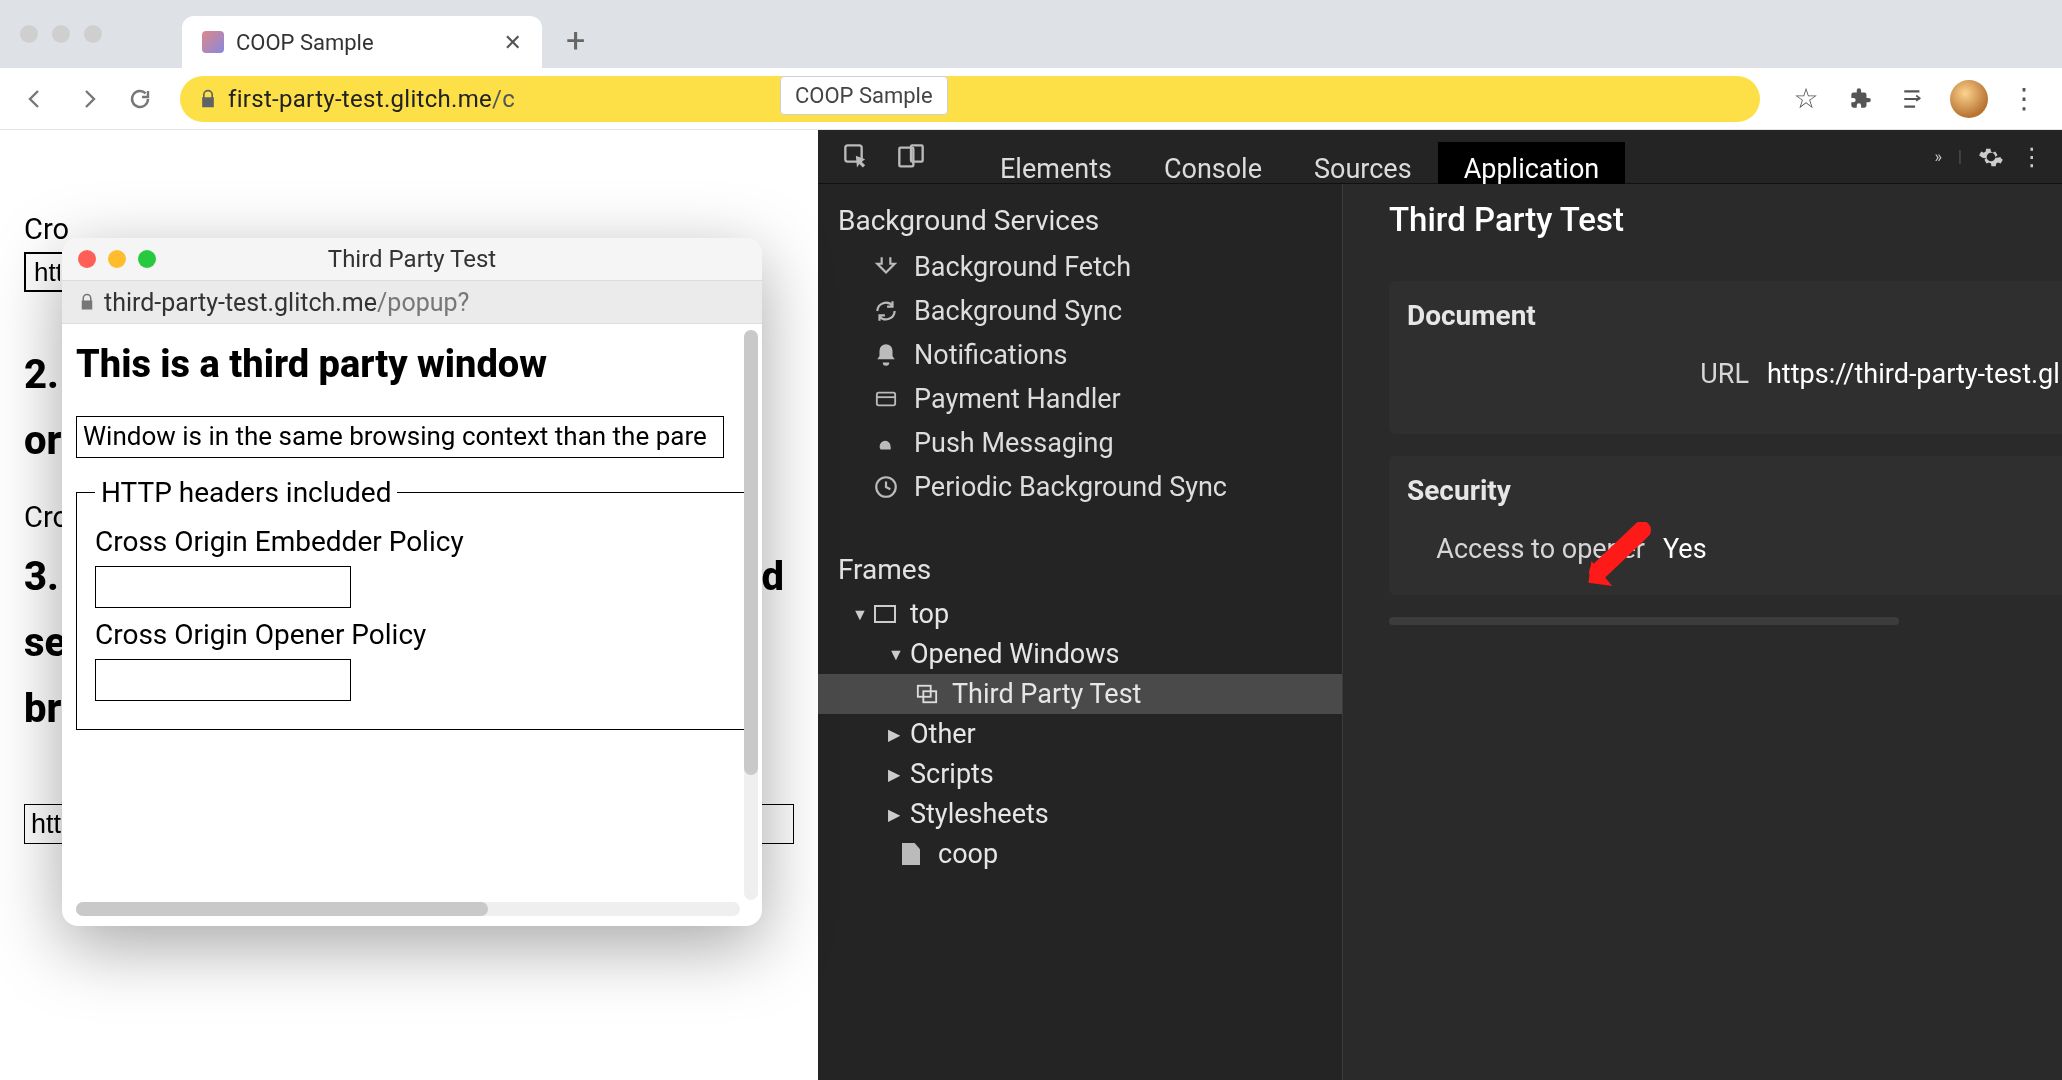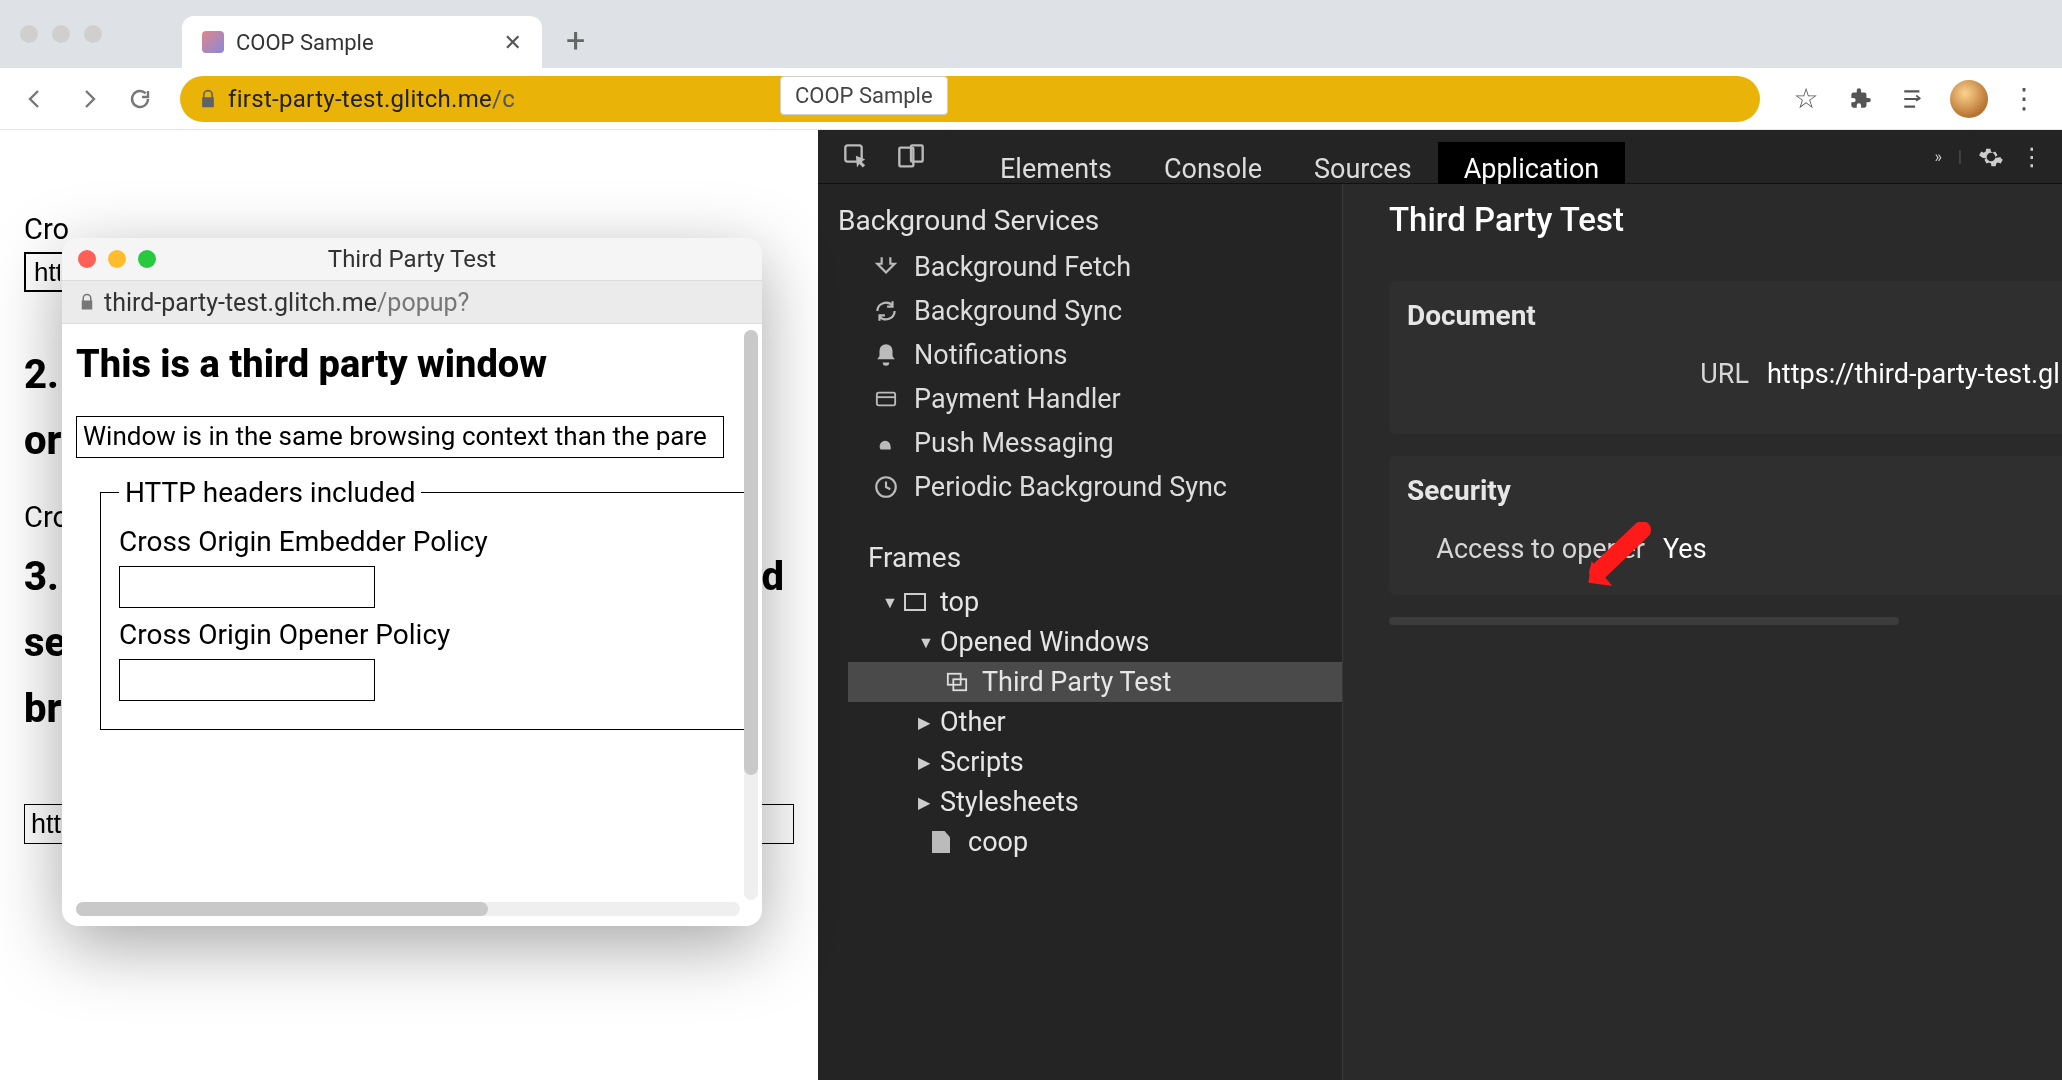--- a/index.html
+++ b/index.html
@@ -11,21 +11,21 @@
 .traffic-lights { display: flex; gap: 14px; margin-right: 80px; }
 .tl { width: 18px; height: 18px; border-radius: 50%; background: #cfcfcf; }
 .tab { background: #fff; height: 52px; border-radius: 12px 12px 0 0; display: flex; align-items: center; padding: 0 20px; gap: 12px; min-width: 360px; position: relative; top: 8px; }
 .tab .favicon { width: 22px; height: 22px; border-radius: 4px; background: linear-gradient(135deg,#d88,#88d); }
 .tab .title { font-size: 22px; color: #333; }
 .tab .close { font-size: 22px; color: #555; margin-left: auto; }
 .newtab { margin-left: 24px; font-size: 34px; color: #666; position: relative; top: 6px; }
 
 .addressbar-row { background: #fff; height: 62px; display: flex; align-items: center; padding: 0 20px 0 12px; border-bottom: 1px solid #e4e4e4; gap: 4px; }
 .nav-btn { width: 48px; height: 48px; display: flex; align-items: center; justify-content: center; color: #777; font-size: 26px; border-radius: 50%; }
-.omnibox { flex: 1; height: 46px; background: #eab308; border-radius: 24px; display: flex; align-items: center; margin: 0 12px; padding: 0 18px; position: relative; }
+.omnibox { flex: 1; height: 46px; background: #fde047; border-radius: 24px; display: flex; align-items: center; margin: 0 12px; padding: 0 18px; position: relative; }
 .lock { margin-right: 10px; color: #5f6368; }
 .url-text { font-size: 24px; color: #555; letter-spacing: .3px; }
 .url-text .domain { color: #202124; }
 .page-title-badge { position: absolute; left: 600px; top: 0; background: #fff; border: 1px solid #cfcfcf; border-radius: 4px; font-size: 22px; padding: 6px 14px; color: #444; }
 .right-actions { display: flex; align-items: center; gap: 18px; margin-left: 12px; }
 .ra { width: 36px; height: 36px; display: flex; align-items: center; justify-content: center; color: #555; font-size: 28px; }
 .avatar { width: 38px; height: 38px; border-radius: 50%; background: radial-gradient(circle at 40% 35%, #fbd38d, #b87333 70%); }
 
 
 .viewport { display: flex; height: calc(1080px - 130px); }
@@ -41,21 +41,21 @@
 .popup-titlebar { height: 42px; background: #f5f5f5; display: flex; align-items: center; position: relative; }
 .popup-titlebar .traffic { display: flex; gap: 12px; position: absolute; left: 16px; }
 .popup-titlebar .red { width: 18px; height:18px; border-radius: 50%; background:#ff5f56; }
 .popup-titlebar .yel { width: 18px; height:18px; border-radius: 50%; background:#ffbd2e; }
 .popup-titlebar .grn { width: 18px; height:18px; border-radius: 50%; background:#27c93f; }
 .popup-titlebar .title { margin: 0 auto; font-size: 24px; color: #333; }
 .popup-url { height: 44px; background: #ebebeb; display: flex; align-items: center; padding: 0 16px; font-size: 25px; color: #333; border-top: 1px solid #ddd; border-bottom: 1px solid #ddd; gap: 8px; }
 .popup-body { flex: 1; padding: 18px 14px 8px 14px; overflow: hidden; position: relative; }
 .popup-body h2 { font-size: 38px; font-weight: 800; margin-bottom: 30px; }
 .popup-body .status { width: 648px; height: 42px; border: 1px solid #000; font-size: 26px; padding: 4px 6px; white-space: nowrap; overflow: hidden; }
-.popup-body fieldset { margin-top: 18px; border: 1px solid #000; padding: 6px 18px 28px; margin-left: 24px; }
+.popup-body fieldset { margin-top: 18px; border: 1px solid #000; padding: 6px 18px 28px; }
 .popup-body legend { font-size: 28px; padding: 0 6px; }
 .popup-body .lbl { font-size: 28px; margin-top: 10px; }
 .popup-body .fld { width: 256px; height: 42px; border: 1px solid #000; margin-top: 8px; }
 .popup-body .hscroll { position: absolute; bottom: 10px; left: 14px; right: 22px; height: 14px; background: #efefef; border-radius: 8px; }
 .popup-body .hscroll .thumb { width: 62%; height: 100%; background: #c9c9c9; border-radius: 8px; }
 .popup-body .vscroll { position: absolute; right: 4px; top: 6px; bottom: 26px; width: 14px; background: #efefef; border-radius: 8px; }
 .popup-body .vscroll .thumb { height: 78%; width: 100%; background: #c9c9c9; border-radius: 8px; }
 
 
 .devtools { flex: 1; background: #242424; color: #e6e6e6; display: flex; flex-direction: column; font-family: Helvetica, Arial, sans-serif; position: relative; }
@@ -63,21 +63,21 @@
 .dt-icon { width: 42px; height: 42px; display: flex; align-items: center; justify-content:center; color:#aaa; margin-right:12px;}
 .dt-tab { padding: 0 26px; font-size: 27px; color: #dcdcdc; height: 54px; display:flex; align-items:center;margin-top:24px; }
 .dt-tab.active { background: #000; color: #fff; }
 .dt-tabs .trailing { margin-left: auto; display: flex; align-items: center; gap: 16px; padding-right: 18px; color: #ccc; }
 
 .dt-body { flex: 1; display: flex; overflow: hidden; }
 .dt-tree { flex: 0 0 525px; border-right: 1px solid #3a3a3a; padding-top: 12px; font-size: 27px; }
 .dt-section { color: #e2e2e2; padding: 8px 20px; font-size: 28px; }
 .dt-item { display: flex; align-items: center; gap: 14px; padding: 6px 20px 6px 54px; color: #ddd; }
 .dt-item svg, .dt-item .ico { flex: 0 0 28px; }
-.dt-tree .frames { margin-top: 24px; padding-left: 30px; }
+.dt-tree .frames { margin-top: 36px; }
 .dt-row { display:flex; align-items:center; gap:8px; padding: 4px 0 4px 34px; }
 .dt-row.ind1 { padding-left: 34px; }
 .dt-row.ind2 { padding-left: 70px; }
 .dt-row.ind3 { padding-left: 96px; }
 .dt-row.sel { background: #4a4a4a; }
 .tri { width: 14px; display:inline-block; color:#ccc; font-size: 16px; }
 .frame-ico { width: 22px; height: 18px; border: 2px solid #ccc; display:inline-block; }
 .wnd-ico svg { vertical-align: middle; }
 .file-ico { display:inline-block; width:18px; height:22px; background:#bbb; clip-path: polygon(0 0,70% 0,100% 28%,100% 100%,0 100%); }
 

